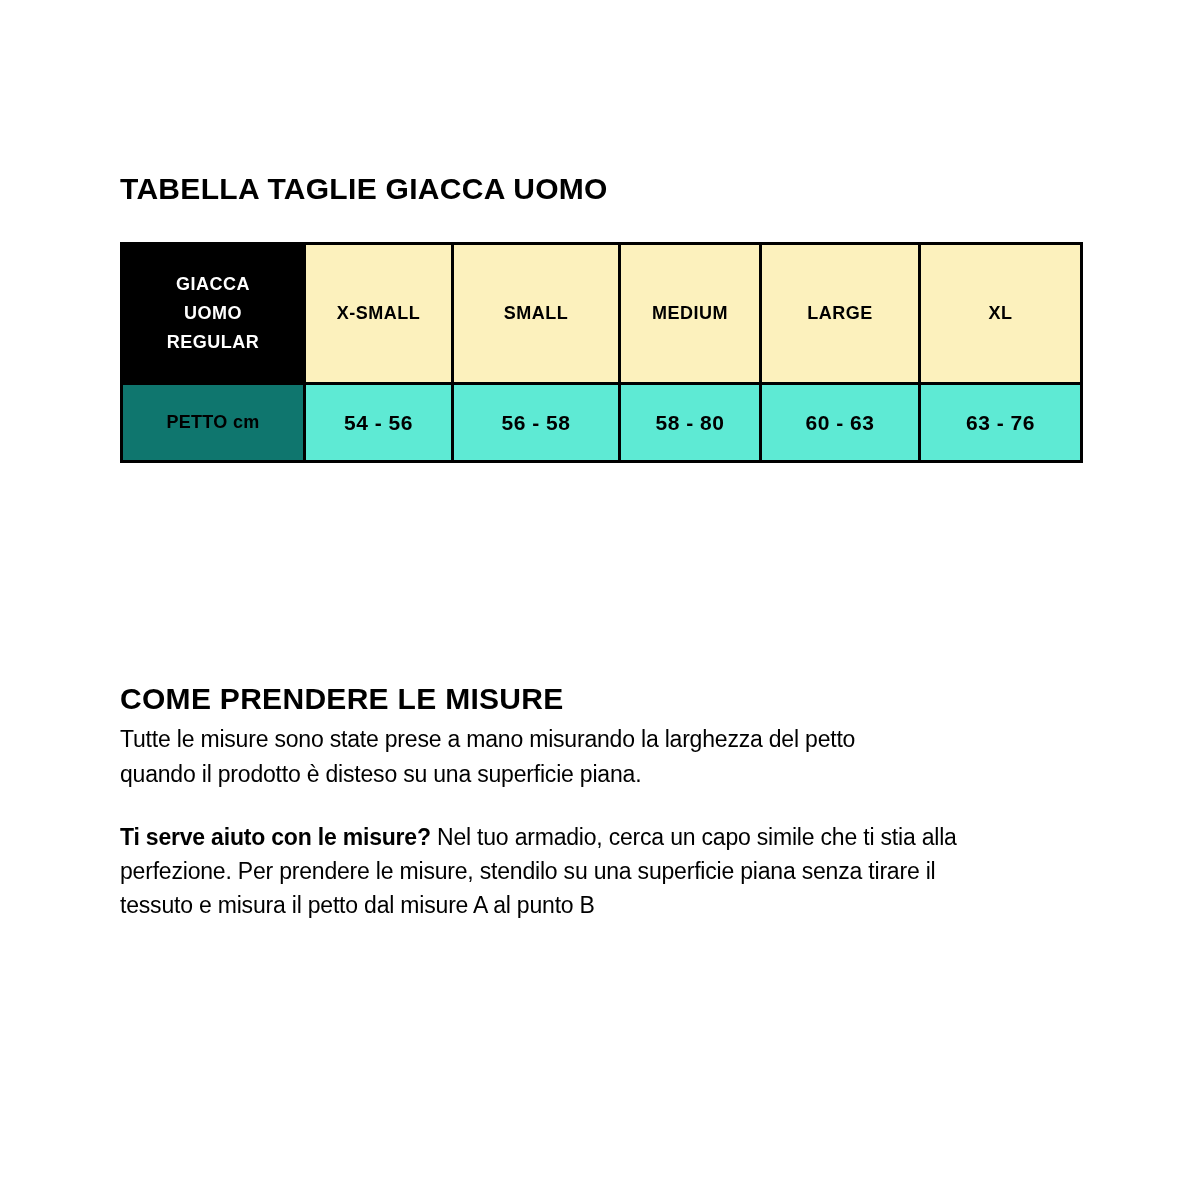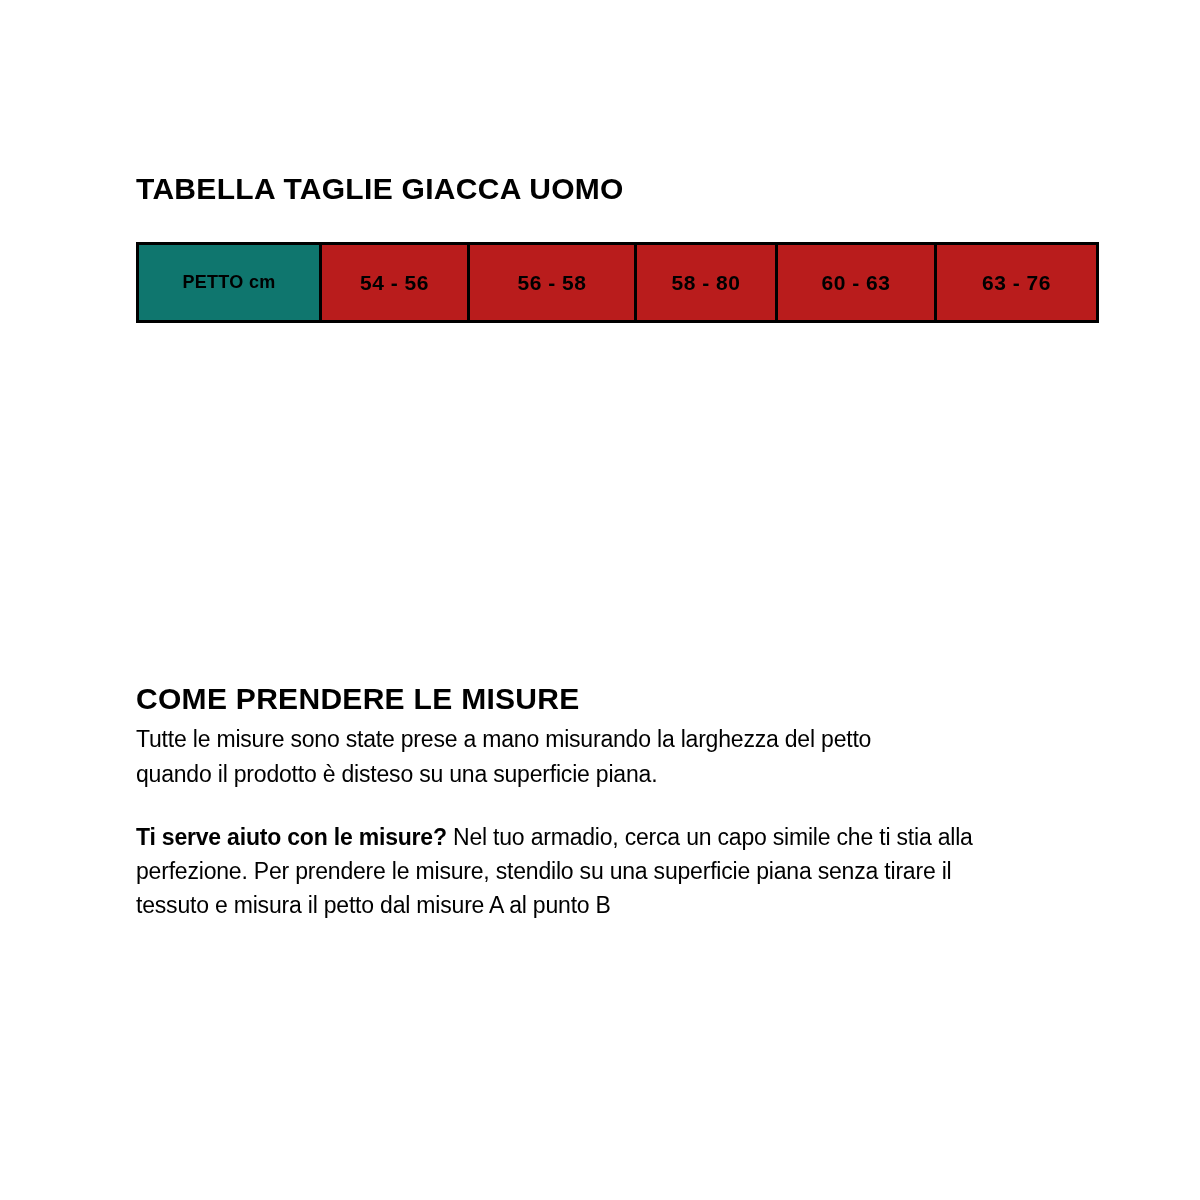--- a/index.html
+++ b/index.html
@@ -8,21 +8,20 @@
     background: #ffffff;
     font-family: "Liberation Sans", "DejaVu Sans", sans-serif;
     color: #000000;
   }
   #canvas {
     position: relative;
     width: 1124px;
     height: 1200px;
     background: #ffffff;
     overflow: hidden;
-    margin-left: 16px;
   }
   .page-title {
     position: absolute;
     left: 120px;
     top: 150px;
     font-size: 30px;
     line-height: 38px;
     font-weight: bold;
     letter-spacing: 0.3px;
     white-space: nowrap;
@@ -55,21 +54,21 @@
     background: #FCF1BD;
     font-size: 18px;
     letter-spacing: 0.5px;
   }
   .row-label-cell {
     background: #0f766e;
     font-size: 18px;
     letter-spacing: 0.3px;
   }
   .value-cell {
-    background: #b91c1c;
+    background: #5eead4;
     font-size: 21px;
     letter-spacing: 0.5px;
   }
   .section-title {
     position: absolute;
     left: 120px;
     top: 655px;
     font-size: 30px;
     line-height: 38px;
     font-weight: bold;
@@ -98,20 +97,32 @@
   <table class="size-table">
     <colgroup>
       <col style="width:183px">
       <col style="width:148px">
       <col style="width:167px">
       <col style="width:141px">
       <col style="width:159px">
       <col style="width:162px">
     </colgroup>
     <tbody>
+      <tr class="header-row">
+        <th class="corner-cell">
+          <div class="corner-line">GIACCA</div>
+          <div class="corner-line">UOMO</div>
+          <div class="corner-line">REGULAR</div>
+        </th>
+        <th class="size-head-cell">X-SMALL</th>
+        <th class="size-head-cell">SMALL</th>
+        <th class="size-head-cell">MEDIUM</th>
+        <th class="size-head-cell">LARGE</th>
+        <th class="size-head-cell">XL</th>
+      </tr>
       <tr class="data-row">
         <td class="row-label-cell">PETTO cm</td>
         <td class="value-cell">54 - 56</td>
         <td class="value-cell">56 - 58</td>
         <td class="value-cell">58 - 80</td>
         <td class="value-cell">60 - 63</td>
         <td class="value-cell">63 - 76</td>
       </tr>
     </tbody>
   </table>

